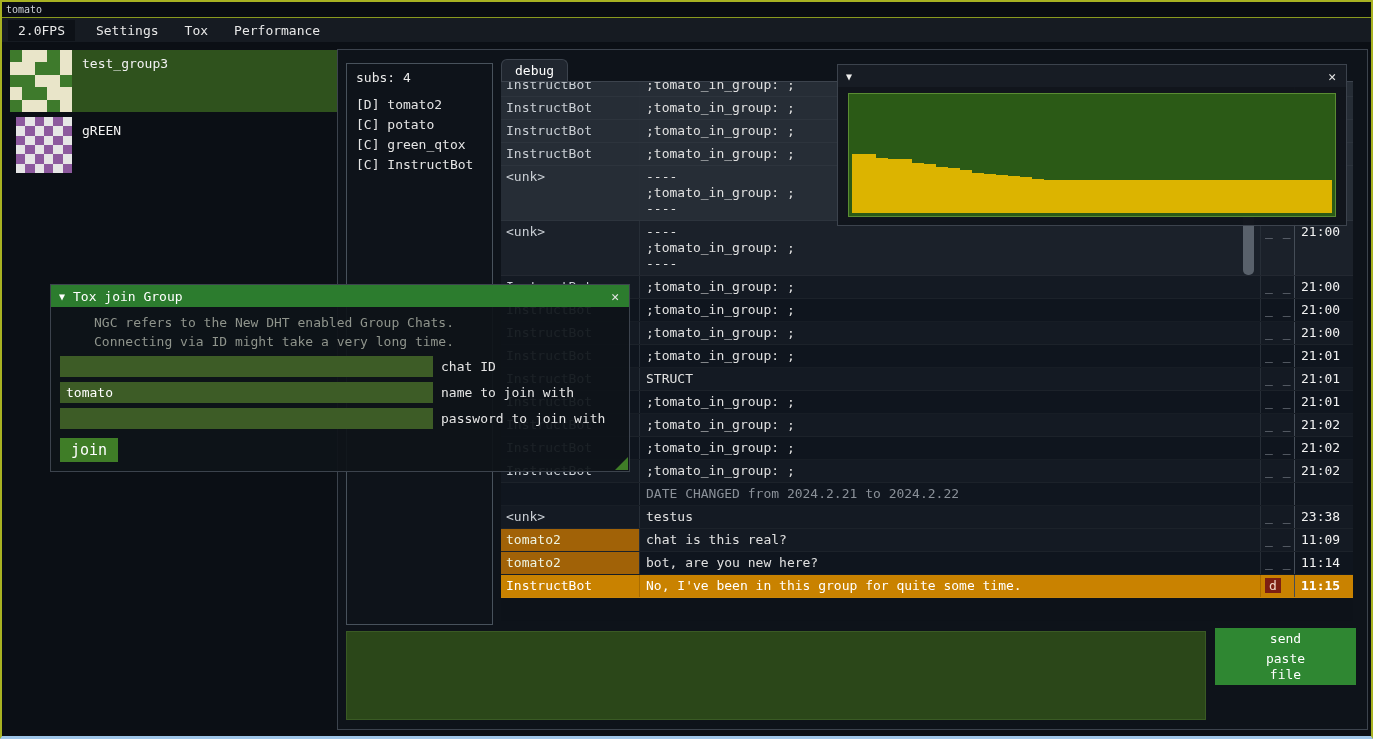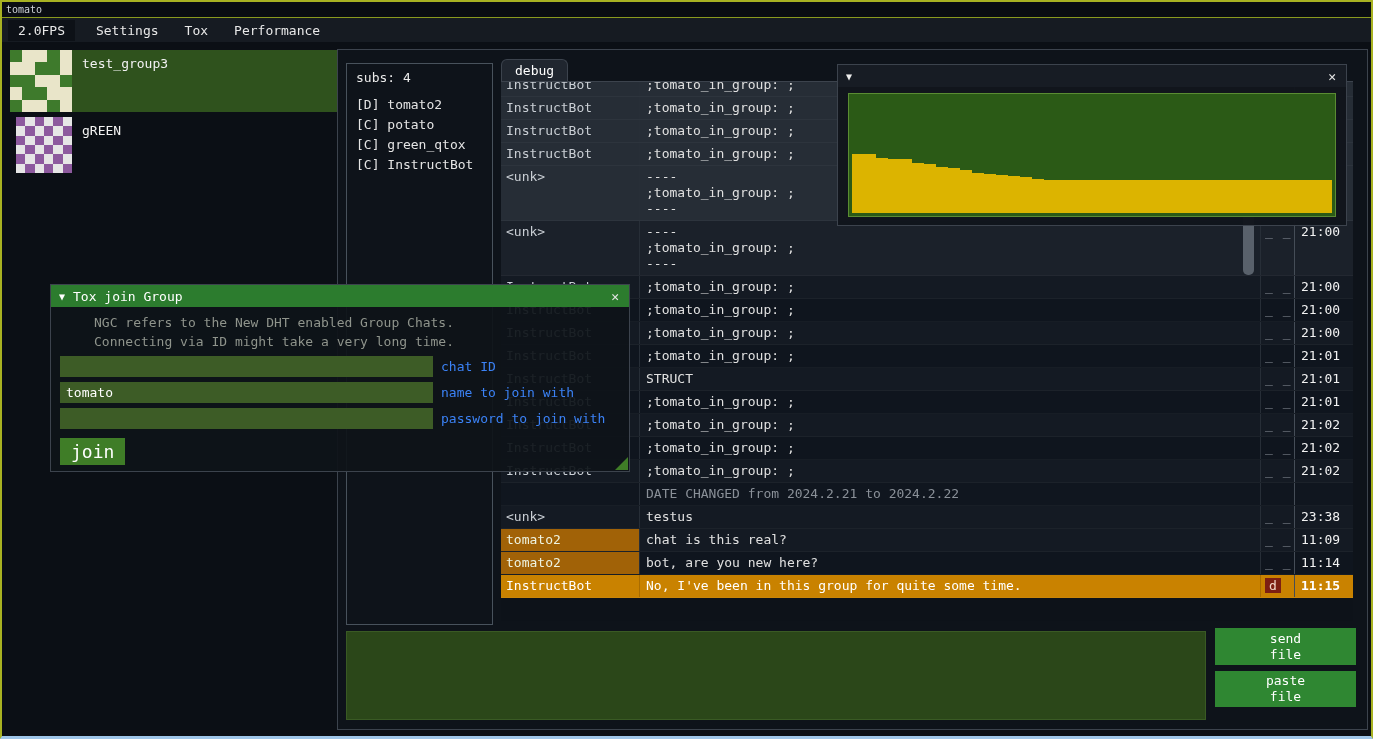--- a/index.html
+++ b/index.html
@@ -57,36 +57,36 @@
   .name-green { background:#a16207; color:#eef4e2; }
   .mark-d { background:#7d1f12; color:#f2d6c8; padding:0 4px; letter-spacing:0; }
   .scrollbar { position:absolute; left:905px; top:143px; width:11px; height:82px;
     background:#59616b; border-radius:5px; z-index:5; }
   .compose { position:absolute; left:8px; top:581px; width:860px; height:89px;
     background:#2b4719; border:1px solid #3a5a24; }
   .filebtn { position:absolute; left:877px; width:141px; border:none; cursor:pointer;
     background:#2f8732; color:#ffffff; font-family:inherit; font-size:13px;
     white-space:pre-line; text-align:center; line-height:16px; }
   .filebtn.send  { top:578px; height:37px; }
-  .filebtn.paste { top:621px; height:36px;text-align:center; }
+  .filebtn.paste { top:599px; height:36px;text-align:center; }
   
   .joinwin { position:absolute; left:48px; top:282px; width:580px; height:188px; z-index:50;
     background:rgba(14,19,25,0.93); border:1px solid #3c434d; }
   .join-title { height:22px; background:#2c7c2e; display:flex; align-items:center;
     padding:0 8px; color:#ffffff; }
   .collapse-arrow { font-size:10px; margin-right:8px; }
   .closex { margin-left:auto; color:#e6e6e6; font-size:13px; cursor:pointer; padding:0 2px; }
   .join-body { position:relative; padding:6px 9px; height:calc(100% - 22px); }
   .join-info { color:#8f948c; line-height:19px;padding-left:34px; }
   .field-row { display:flex; align-items:center; margin-top:5px; }
   .input-box { width:373px; height:21px; background:#3d5c26; margin-right:8px;
     color:#ffffff; padding:2px 6px; line-height:17px; overflow:hidden; white-space:pre; }
-  .field-label { color:#3b82f6; }
+  .field-label { color:#e5e5e5; }
   .join-btn { display:inline-block; margin-top:9px; background:#3f7d27; color:#ffffff;
-    border:none; font-family:inherit; font-size:18px; padding:3px 11px; cursor:pointer; }
+    border:none; font-family:inherit; font-size:15px; padding:3px 11px; cursor:pointer; }
   .grip { position:absolute; right:1px; bottom:1px; width:0; height:0;
     border-left:13px solid transparent; border-bottom:13px solid #3f7d27; }
   
   .histwin { position:absolute; left:835px; top:62px; width:510px; height:162px; z-index:60;
     background:rgba(17,21,28,0.97); border:1px solid #3c434d; }
   .hist-title { height:22px; background:#171c24; display:flex; align-items:center;
     padding:0 8px; color:#eeeeee; }
   .plot { position:absolute; left:10px; top:28px; width:488px; height:124px;
     background:#2b5a16; border:1px solid #5a8c33;
     display:flex; align-items:flex-end; padding:0 3px 3px 3px; }

